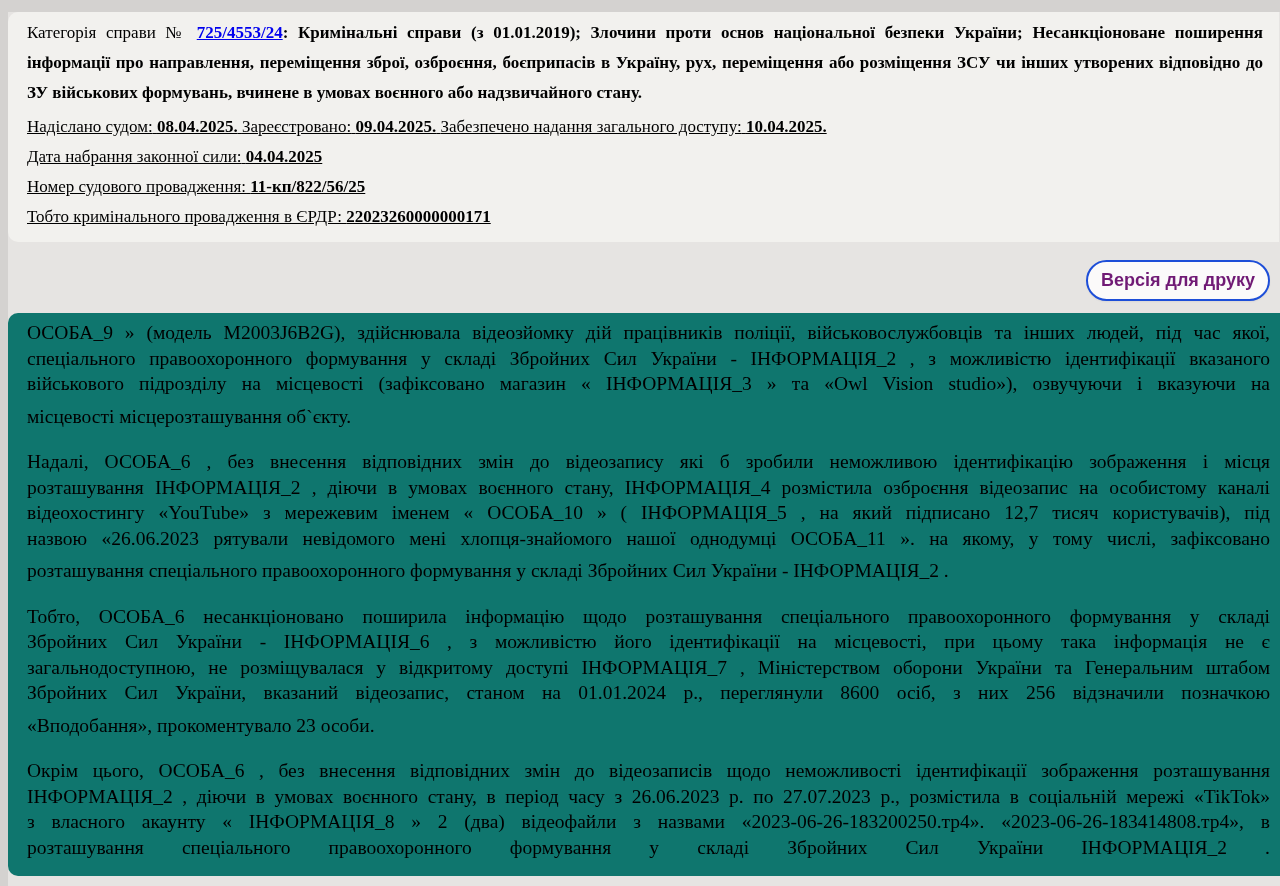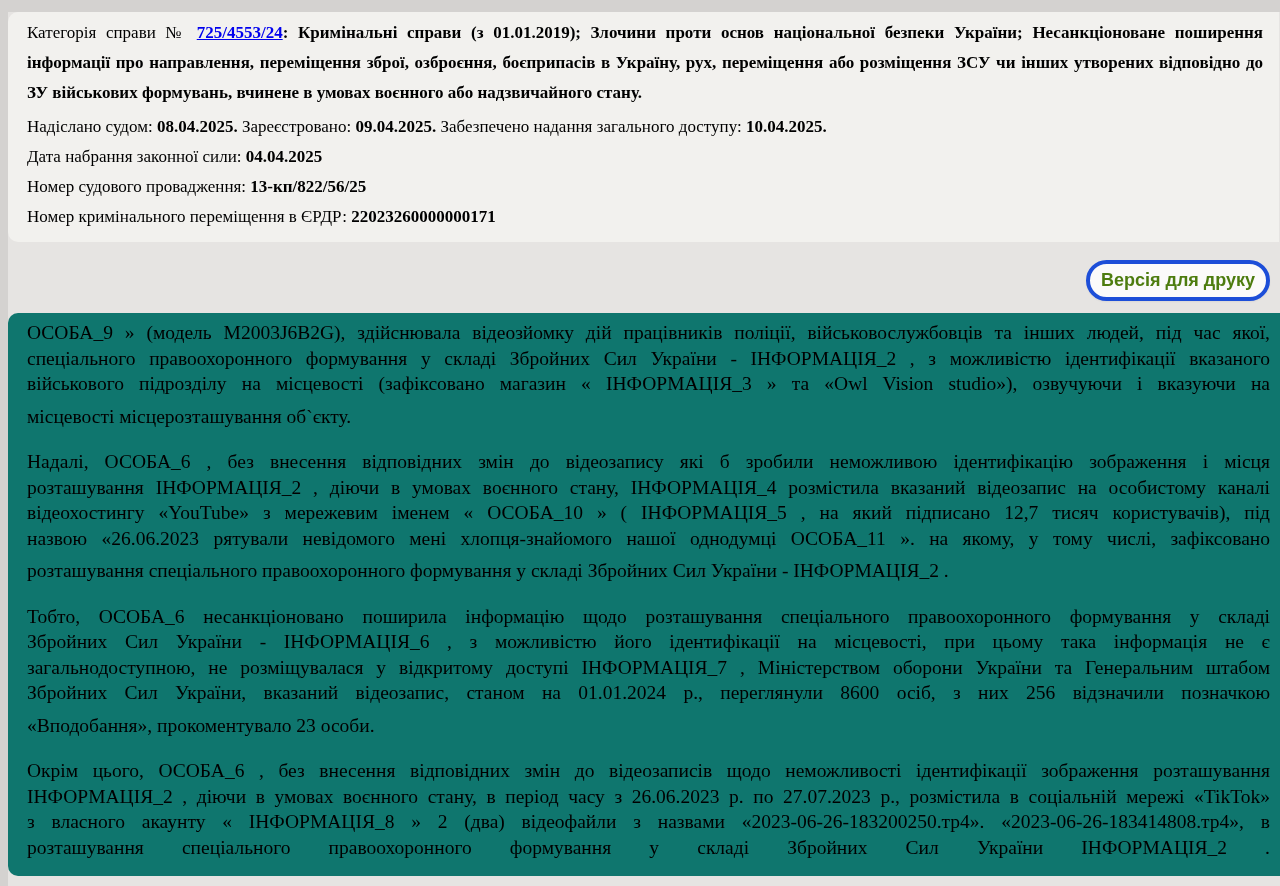--- a/index.html
+++ b/index.html
@@ -25,45 +25,45 @@
     left: 8px; top: 12px;
     width: 1271px;
     box-sizing: border-box;
     background: #f2f1ee;
     border-radius: 10px 0 0 10px;
     padding: 6px 16px 10px 19px;
     font-size: 17px;
     line-height: 30px;
   }
   .cat-line { text-align: justify; }
-  .meta-block { margin-top: 4px; }
+  .meta-block { margin-top: 4px; text-decoration: underline; }
   .bold { font-weight: bold; }
   a.case-link {
     color: #0000ee;
     font-weight: bold;
     text-decoration: underline;
     cursor: pointer;
   }
   
   .print-btn {
     position: absolute;
     left: 1086px; top: 260px;
     width: 184px; height: 41px;
     box-sizing: border-box;
     background: #fbfafa;
-    border: 4px solid #1d4ed8;
+    border: 2px solid #1d4ed8;
     border-radius: 21px;
     box-shadow: 0 1px 2px rgba(0,0,0,0.05);
     display: flex;
     align-items: center;
     justify-content: center;
     font-family: "Liberation Sans", sans-serif;
     font-size: 18px;
     font-weight: 700;
-    color: #4d7c0f;
+    color: #701a75;
     cursor: pointer;
   }
   
   .content {
     position: absolute;
     left: 8px; top: 313px;
     width: 1272px; height: 563px;
     box-sizing: border-box;
     background: #0f766e;
     border-radius: 10px 0 0 10px;
@@ -94,41 +94,41 @@
       <span class="bold">09.04.2025.</span>
       <span>Забезпечено надання загального доступу:</span>
       <span class="bold">10.04.2025.</span>
     </div>
     <div>
       <span>Дата набрання законної сили:</span>
       <span class="bold">04.04.2025</span>
     </div>
     <div>
       <span>Номер судового провадження:</span>
-      <span class="bold">13-кп/822/56/25</span>
+      <span class="bold">11-кп/822/56/25</span>
     </div>
     <div>
-      <span>Номер кримінального переміщення в ЄРДР:</span>
+      <span>Тобто кримінального провадження в ЄРДР:</span>
       <span class="bold">22023260000000171</span>
     </div>
   </div>
 </div>
 
 <div class="print-btn">Версія для друку</div>
 
 <div class="content">
   <div class="para">
       <div class="line">ОСОБА_9 » (модель M2003J6B2G), здійснювала відеозйомку дій працівників поліції, військовослужбовців та інших людей, під час якої,</div>
       <div class="line">спеціального правоохоронного формування у складі Збройних Сил України - ІНФОРМАЦІЯ_2 , з можливістю ідентифікації вказаного</div>
       <div class="line">військового підрозділу на місцевості (зафіксовано магазин « ІНФОРМАЦІЯ_3 » та «Owl Vision studio»), озвучуючи і вказуючи на</div>
       <div class="line last">місцевості місцерозташування об`єкту.</div>
     </div>
   <div class="para">
       <div class="line">Надалі, ОСОБА_6 , без внесення відповідних змін до відеозапису які б зробили неможливою ідентифікацію зображення і місця</div>
-      <div class="line">розташування ІНФОРМАЦІЯ_2 , діючи в умовах воєнного стану, ІНФОРМАЦІЯ_4 розмістила вказаний відеозапис на особистому каналі</div>
+      <div class="line">розташування ІНФОРМАЦІЯ_2 , діючи в умовах воєнного стану, ІНФОРМАЦІЯ_4 розмістила озброєння відеозапис на особистому каналі</div>
       <div class="line">відеохостингу «YouTube» з мережевим іменем « ОСОБА_10 » ( ІНФОРМАЦІЯ_5 , на який підписано 12,7 тисяч користувачів), під</div>
       <div class="line">назвою «26.06.2023 рятували невідомого мені хлопця-знайомого нашої однодумці ОСОБА_11 ». на якому, у тому числі, зафіксовано</div>
       <div class="line last">розташування спеціального правоохоронного формування у складі Збройних Сил України - ІНФОРМАЦІЯ_2 .</div>
     </div>
   <div class="para">
       <div class="line">Тобто, ОСОБА_6 несанкціоновано поширила інформацію щодо розташування спеціального правоохоронного формування у складі</div>
       <div class="line">Збройних Сил України - ІНФОРМАЦІЯ_6 , з можливістю його ідентифікації на місцевості, при цьому така інформація не є</div>
       <div class="line">загальнодоступною, не розміщувалася у відкритому доступі ІНФОРМАЦІЯ_7 , Міністерством оборони України та Генеральним штабом</div>
       <div class="line">Збройних Сил України, вказаний відеозапис, станом на 01.01.2024 р., переглянули 8600 осіб, з них 256 відзначили позначкою</div>
       <div class="line last">«Вподобання», прокоментувало 23 особи.</div>

